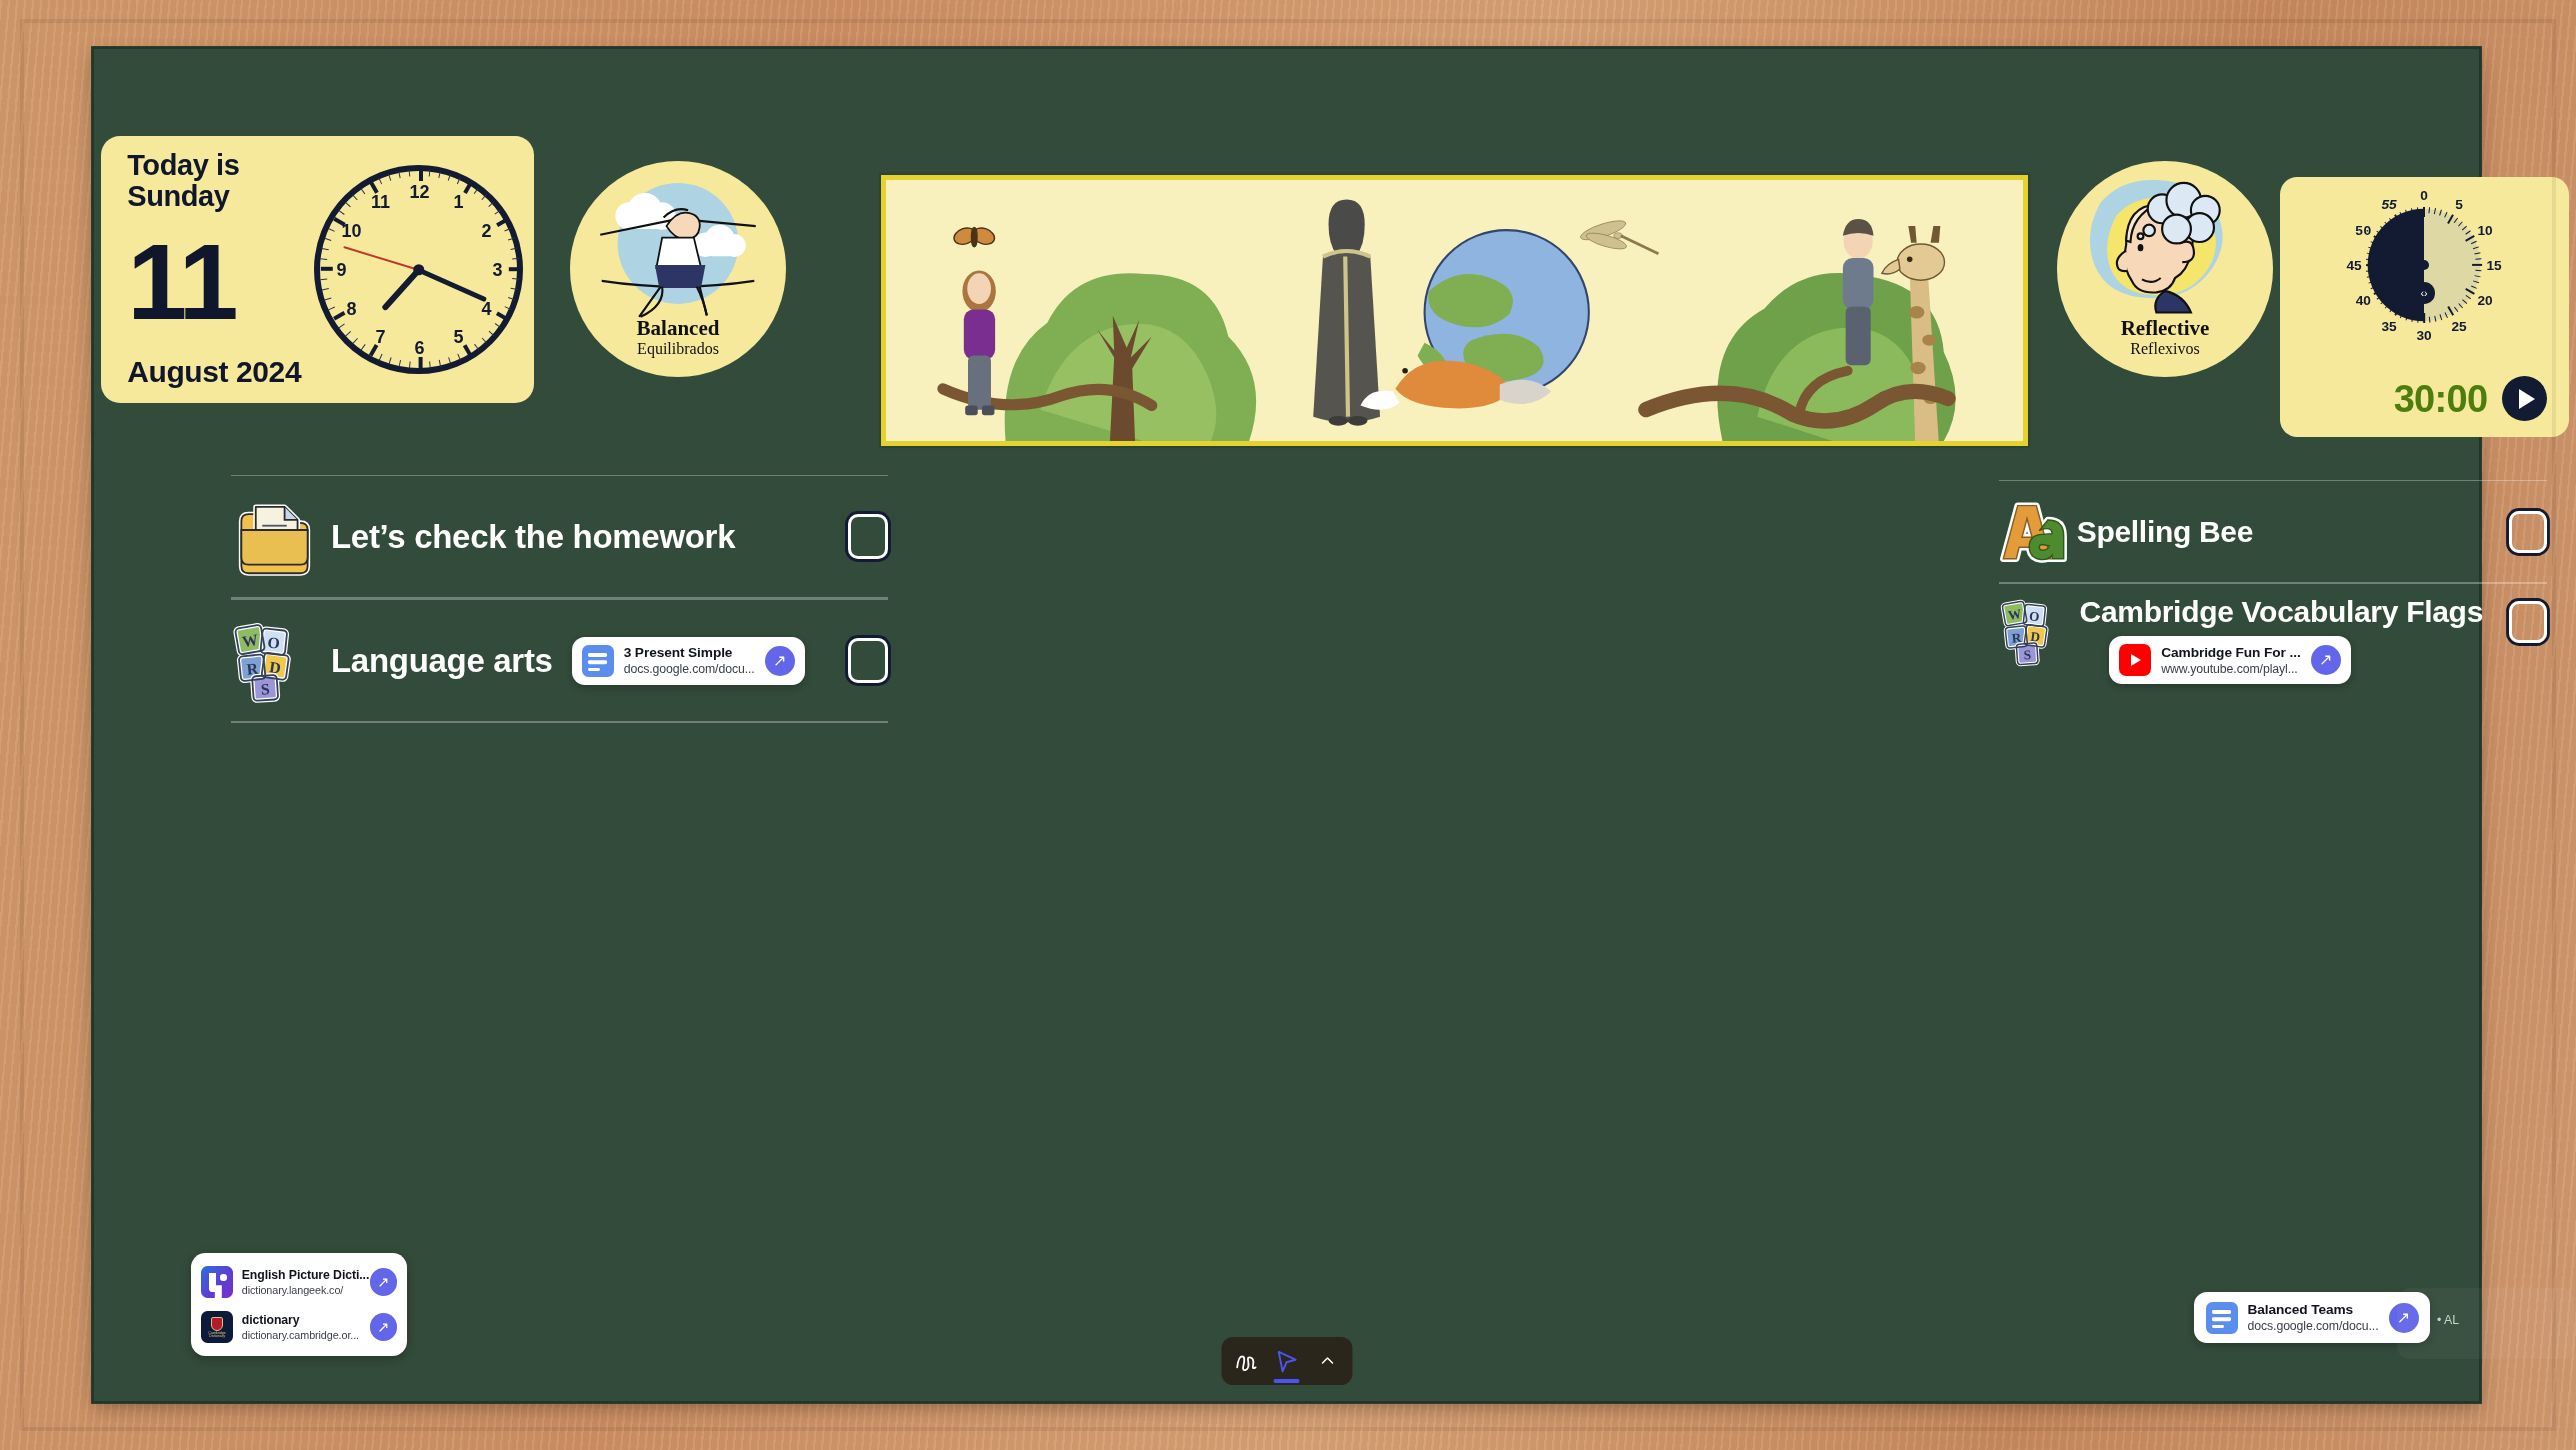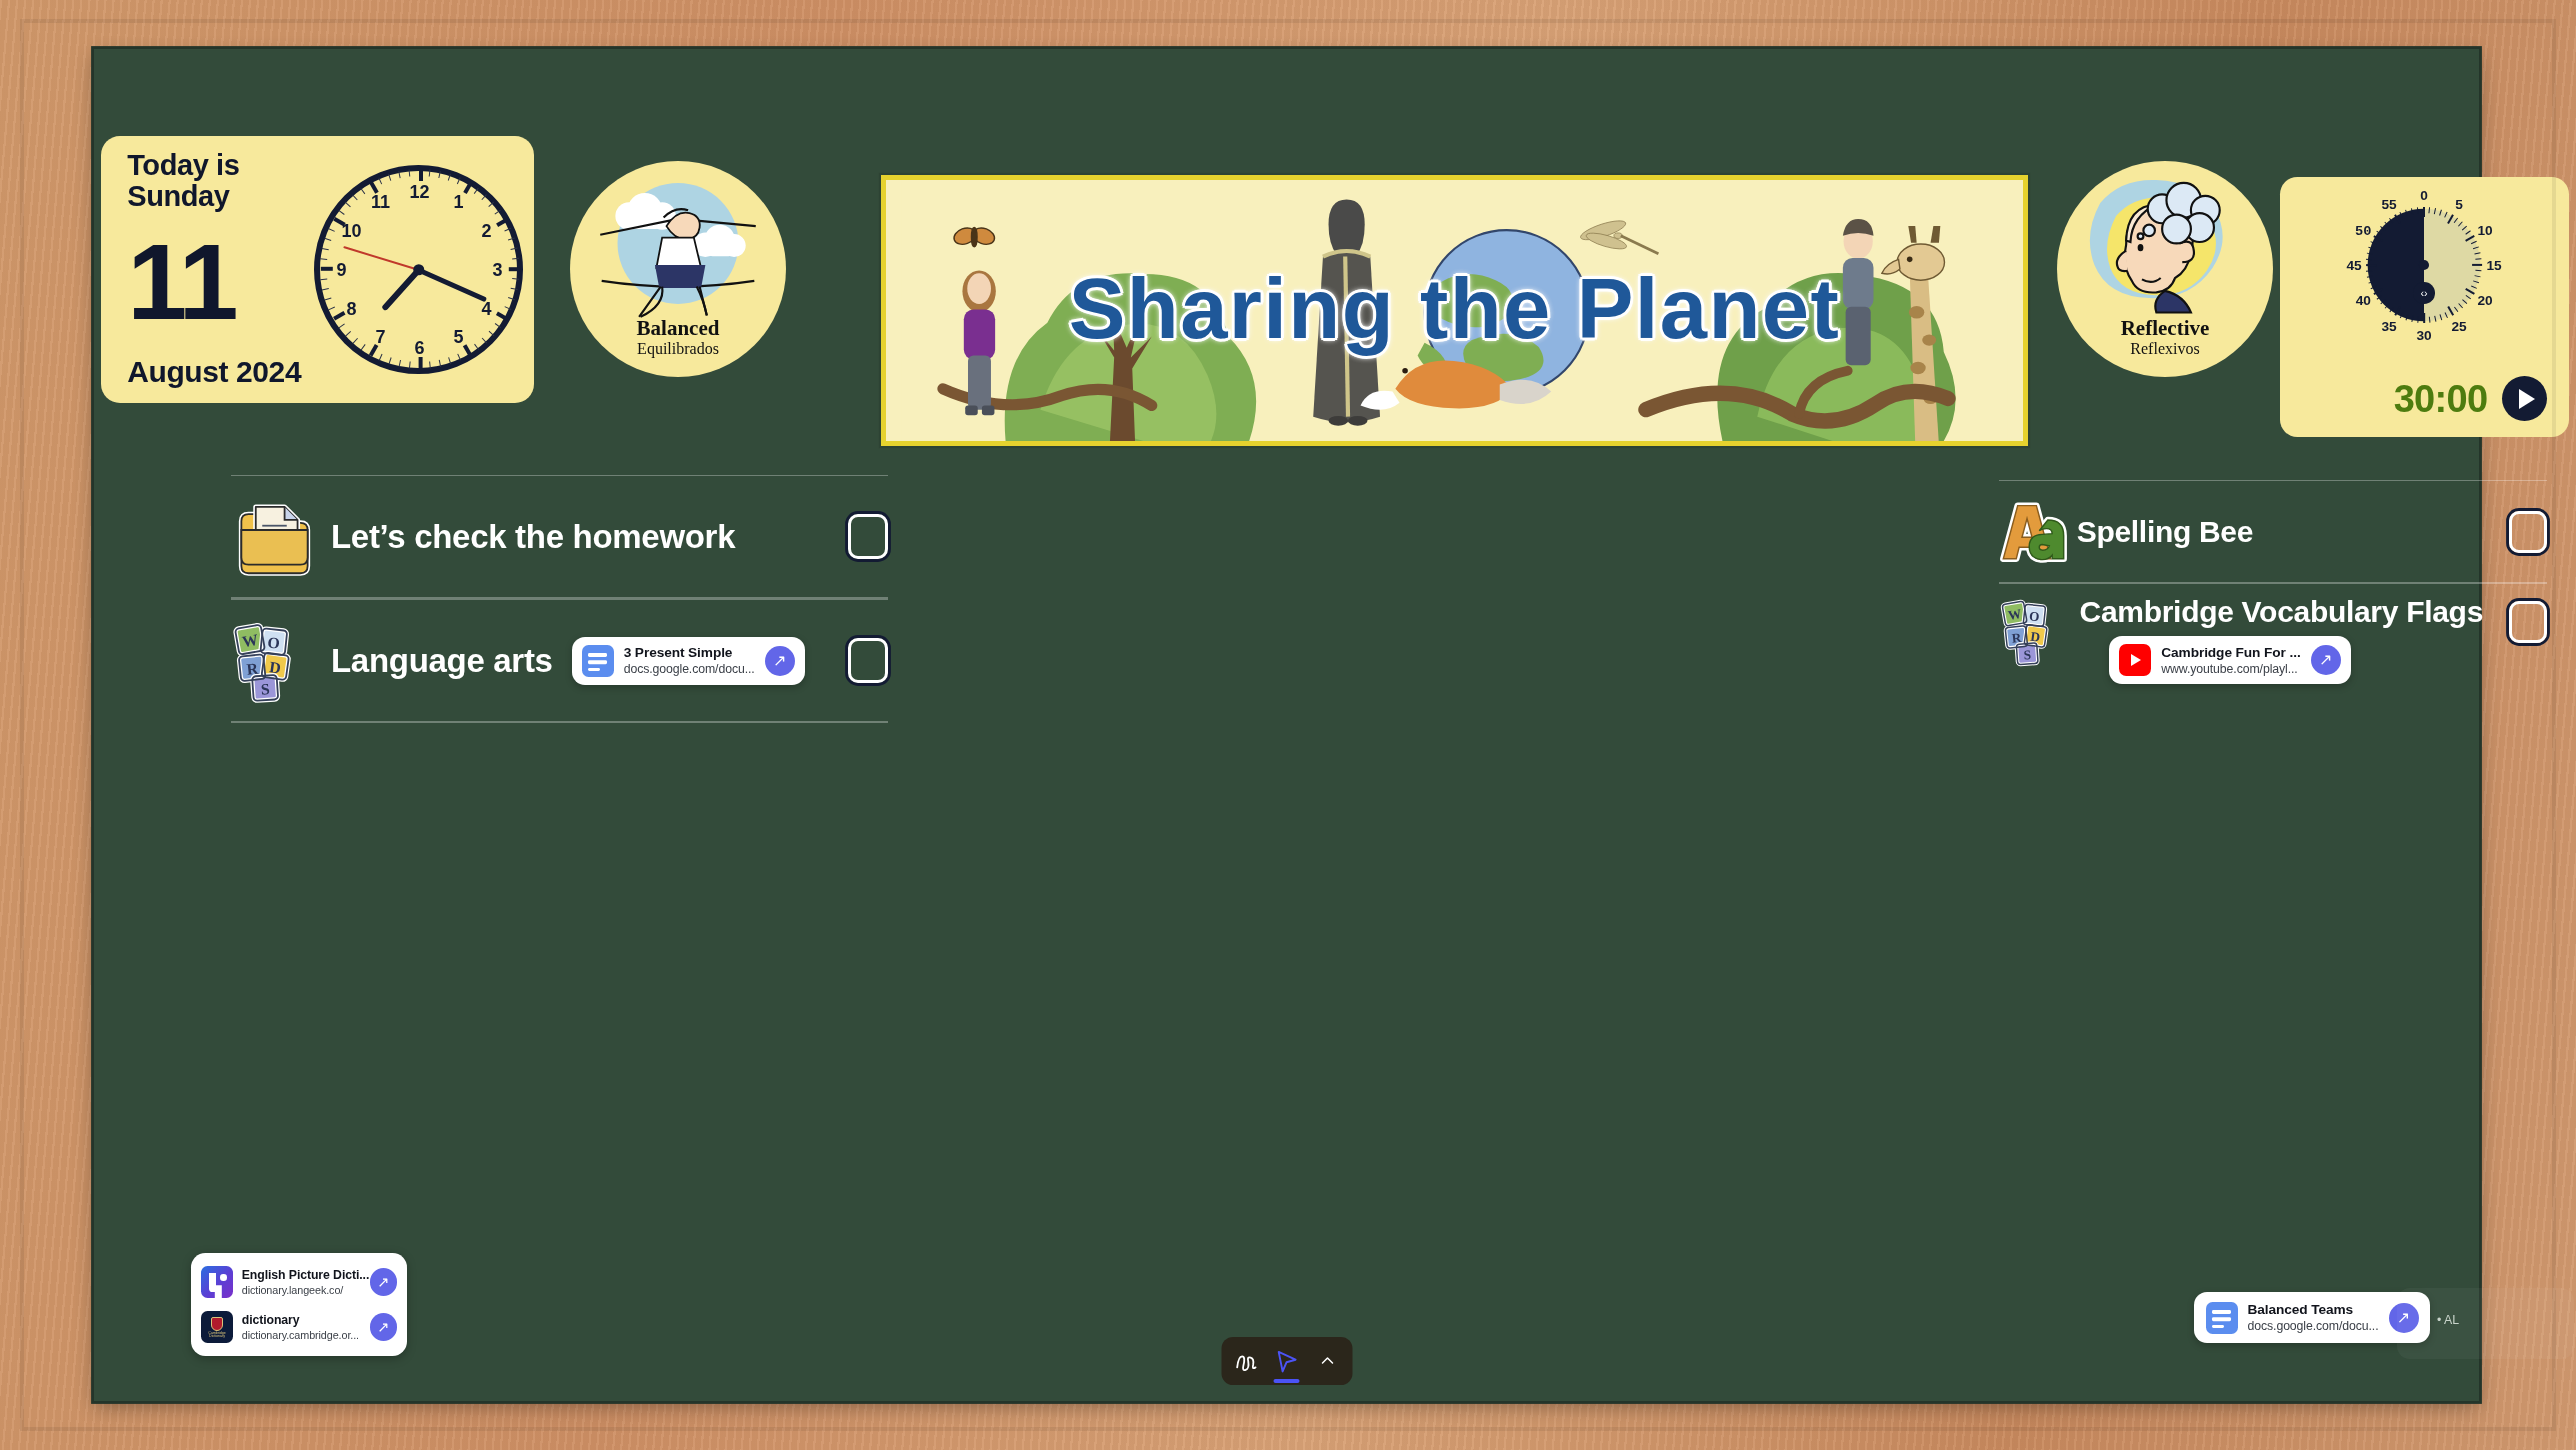--- a/index.html
+++ b/index.html
@@ -582,21 +582,20 @@
           <path d="M1070 330 q120-50 210 6 q60 26 120-14 q46-32 104-8" stroke="#7a5633" stroke-width="22" fill="none" stroke-linecap="round"></path>
           <path d="M1290 336 q10-50 70-62" stroke="#7a5633" stroke-width="14" fill="none" stroke-linecap="round"></path>
 
           <g transform="translate(1375,72)">
             <ellipse cx="0" cy="16" rx="21" ry="25" fill="#f3d5b6"></ellipse>
             <path d="M-22 8 q4-24 22-24 q20 0 22 24 q-22-8 -44 0z" fill="#5b5246"></path>
             <rect x="-22" y="40" width="44" height="74" rx="14" fill="#6e7b8c"></rect>
             <rect x="-18" y="110" width="36" height="84" rx="8" fill="#5a6270"></rect>
           </g>
         </svg>
-        <div id="banner-title">Sharing the  Planet</div>
       </div>
 
       <div class="profile-badge" id="badge-reflective">
         <svg class="badge-art" viewBox="0 0 300 210">
           <path d="M60 44 q28-34 78-32 q58 2 82 42 q22 40 -4 80 q-30 44 -88 42 q-58-2 -76-46 q-16-42 8-86z" fill="#aed4e3"></path>
           <path d="M82 62 q24-28 66-26 q48 2 66 36 q16 34 -6 66 q-26 36 -72 34 q-48-2 -62-38 q-12-34 8-72z" fill="#f5e56a"></path>
           <path d="M96 102 q0-46 40-52 q36-6 48 22 q8 20 2 40 q-4 26 -22 36 q-6 18 -26 20 q-26 2 -34-16 q-14-20 -8-50z" fill="#f7d9ba" stroke="#111" stroke-width="3"></path>
           <path d="M96 96 q2-48 42-50 q-34 16 -36 52z" fill="#f9e9d3" stroke="#111" stroke-width="3"></path>
           <path d="M96 110 q-16 10 -12 22 q2 8 14 6" fill="#f7d9ba" stroke="#111" stroke-width="3"></path>
           <path d="M118 150 q14 8 26 -2" stroke="#111" stroke-width="3" fill="none"></path>
@@ -694,21 +693,21 @@
               <div class="dial-num" style="left: 113px; top: 17.3px;">5</div>
               <div class="dial-num" style="left: 139px; top: 43px;">10</div>
               <div class="dial-num" style="left: 148px; top: 78px;">15</div>
               <div class="dial-num" style="left: 139px; top: 113px;">20</div>
               <div class="dial-num" style="left: 113px; top: 139px;">25</div>
               <div class="dial-num" style="left: 78px; top: 148px;">30</div>
               <div class="dial-num" style="left: 43px; top: 139px;">35</div>
               <div class="dial-num" style="left: 17.3px; top: 113px;">40</div>
               <div class="dial-num" style="left: 8px; top: 78px;">45</div>
               <div class="dial-num" style="left: 17.3px; top: 44px; font-family: Liberation Mono, monospace;">50</div>
-              <div class="dial-num" style="left: 43px; top: 17.3px;">55</div>
+              <div class="dial-num" style="left: 43px; top: 17.3px; font-style: italic;">55</div>
             </div>
         </div>
         <div id="timer-readout">30:00</div>
         <div id="timer-play">
           <div class="tri"></div>
         </div>
       </div>
     </div>
 
     <div class="column" id="col-today">

